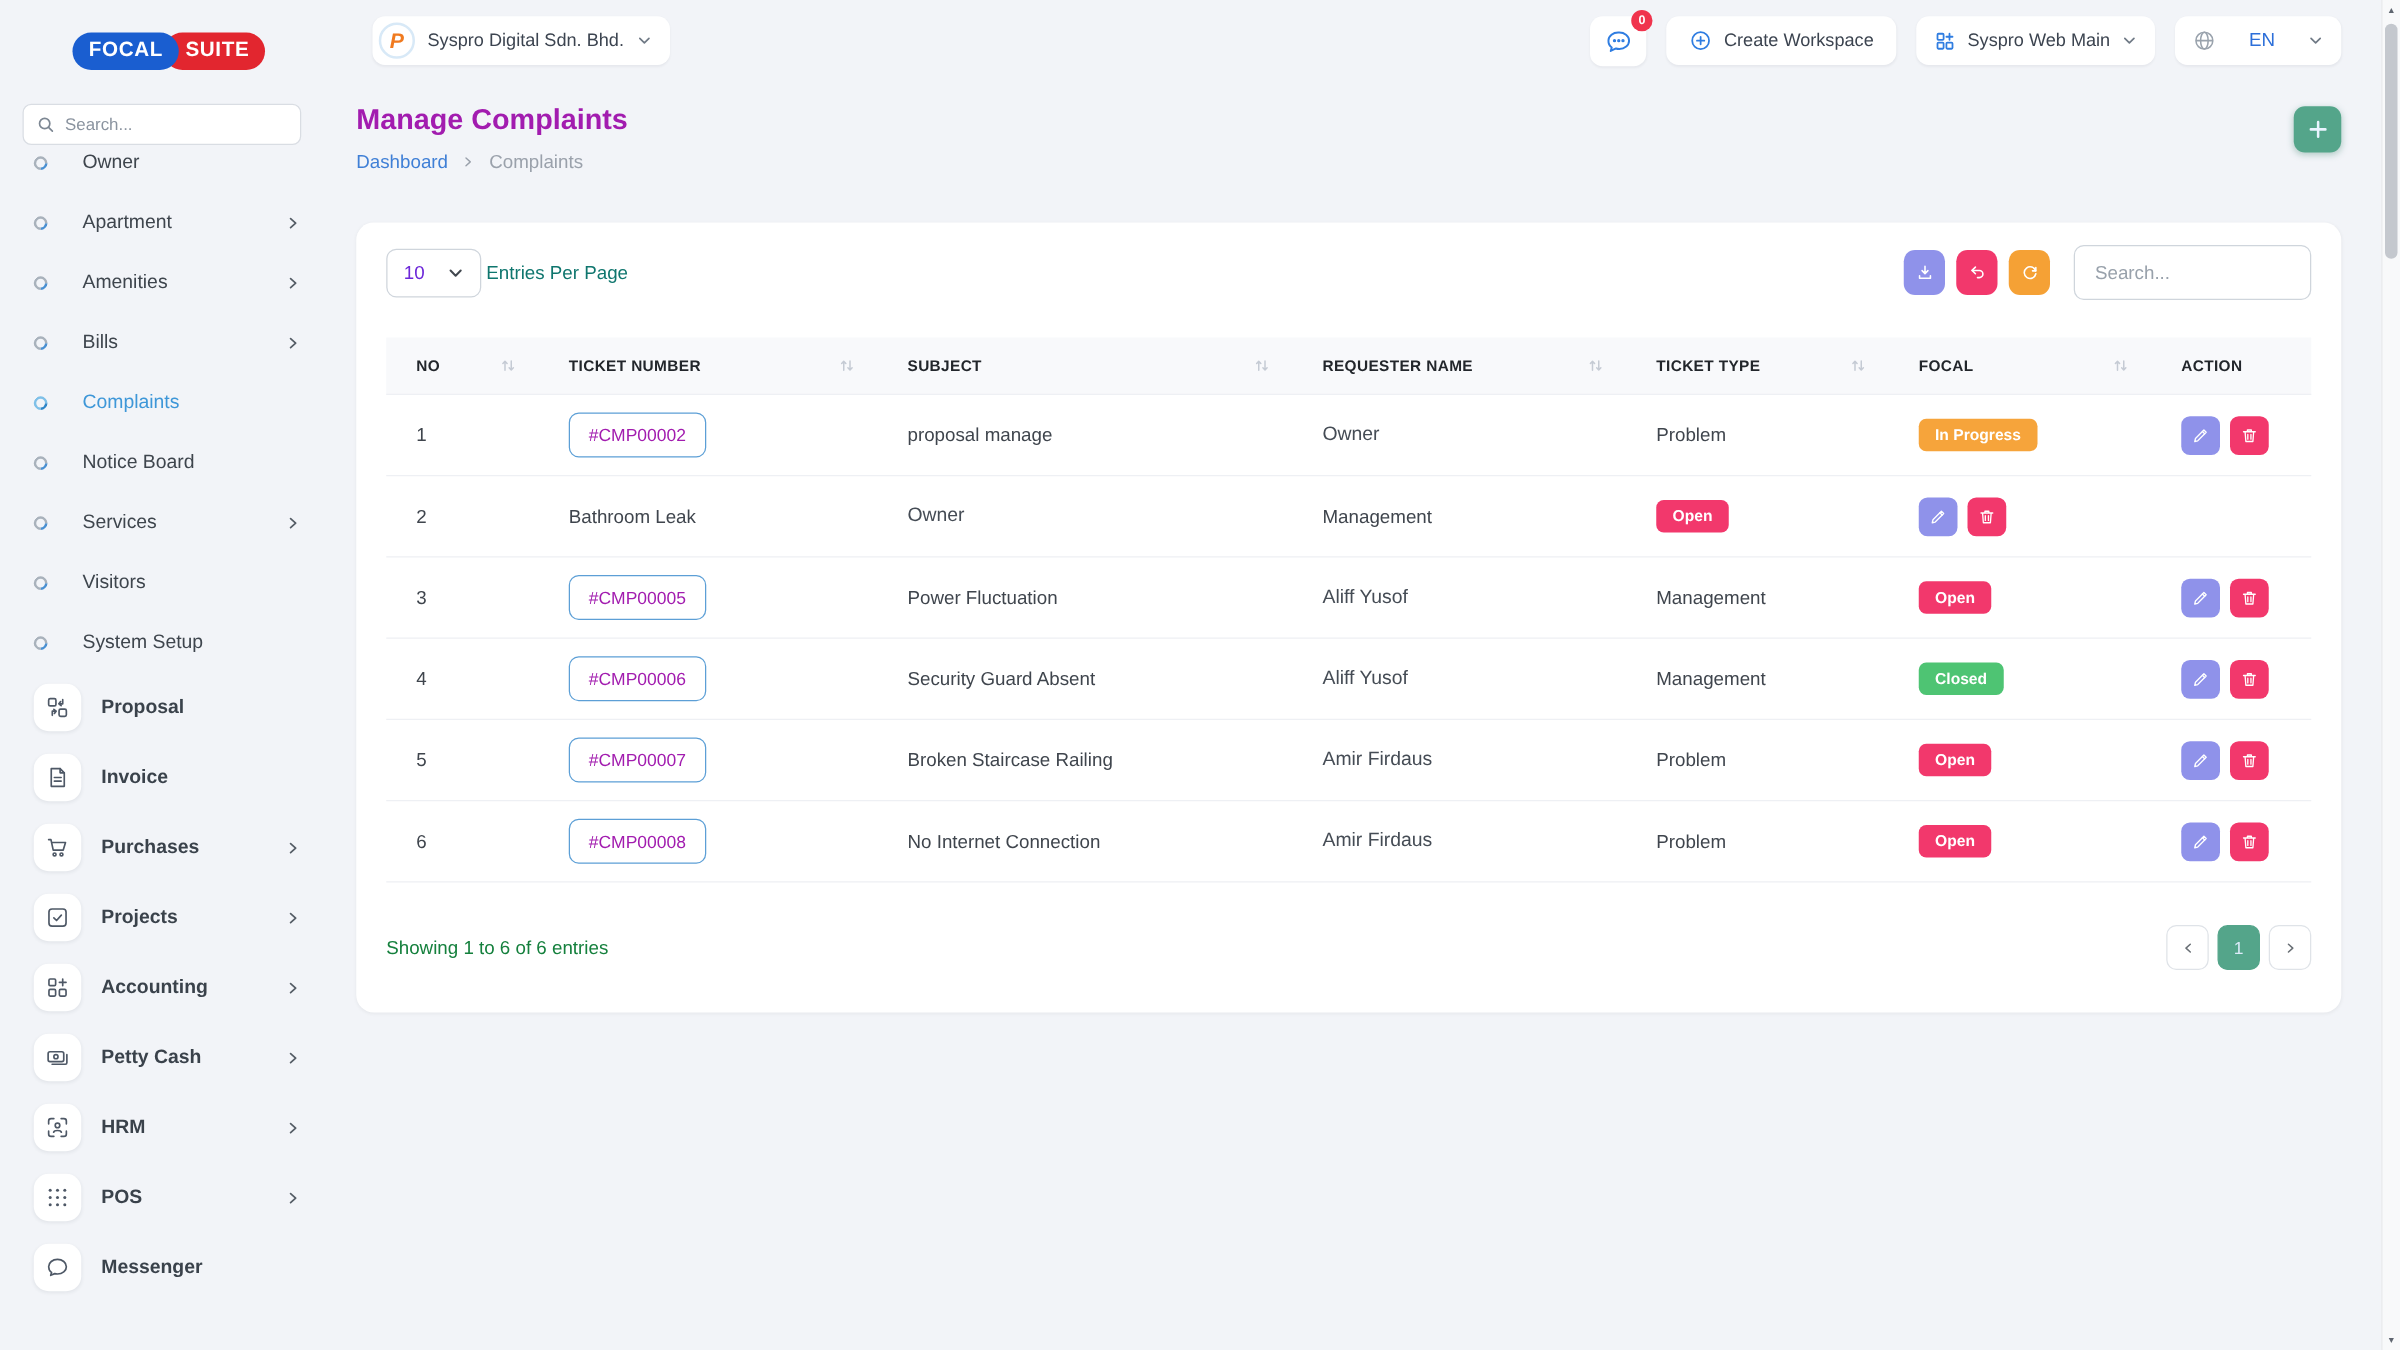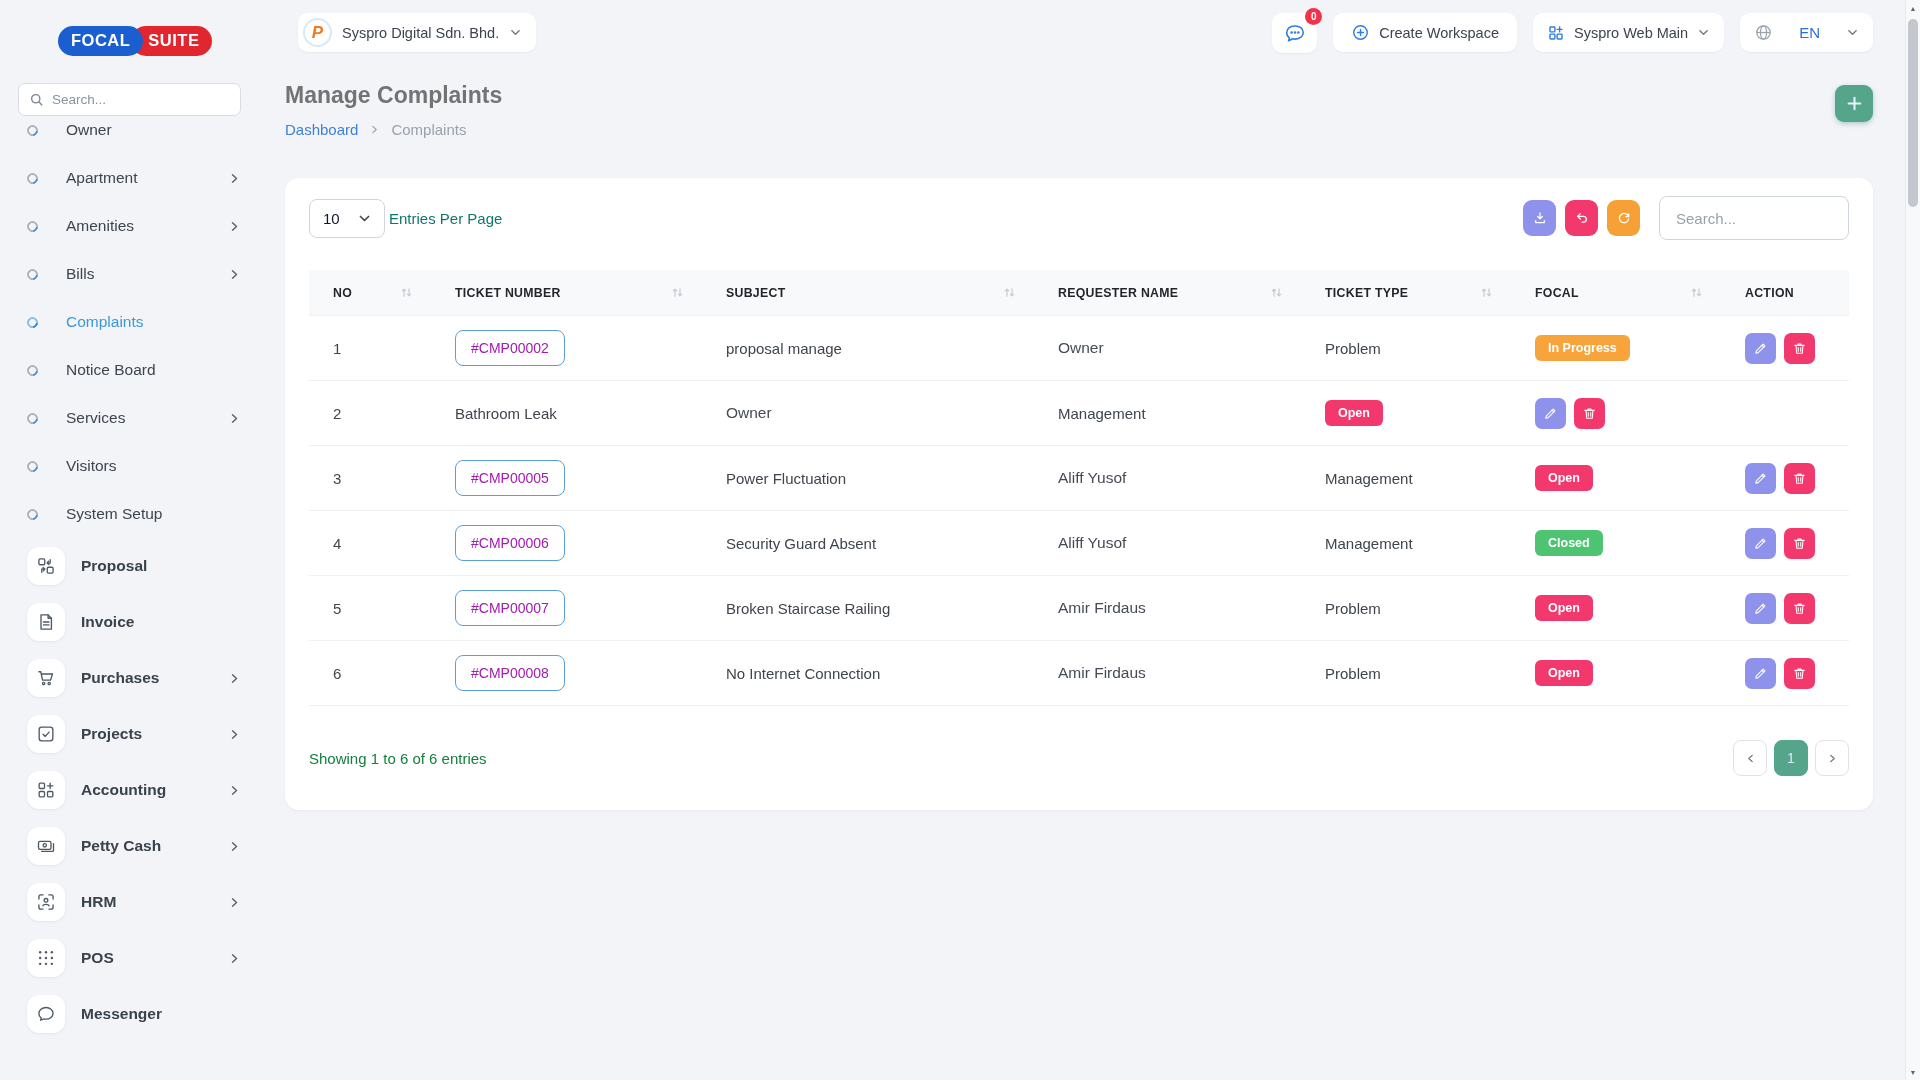--- a/index.html
+++ b/index.html
@@ -40,30 +40,30 @@
   .chat-btn { position:relative; width:45px; height:40px; }
   .chat-btn { justify-content:center; }
   .chat-badge { position:absolute; top:-5px; right:-5px; width:17px; height:17px; border-radius:50%; background:#f0334d; color:#fff; font-size:10px; font-weight:bold; display:flex; align-items:center; justify-content:center; }
   .cw-pill { padding:0 18px; gap:9px; }
   .app-pill { padding:0 14px; gap:9px;align-items:center; }
   .lang-pill { padding:0 14px; gap:26px; }
   .lang-code { color:#2d6fd9; font-size:15px; }
   .cd { width:13px; height:13px; color:#707a86; }
   
   .page-head { margin-top:29px; display:flex; align-items:flex-start; justify-content:space-between; }
-  .page-title { font-size:23px; font-weight:bold; color:#737373; }
+  .page-title { font-size:23px; font-weight:bold; color:#a21caf; }
   .breadcrumb { margin-top:12px; font-size:15px; display:flex; align-items:center; }
   .bc-link { color:var(--link-blue); cursor:pointer; }
   .bc-sep { color:#9aa1ab; margin:0 11px; width:11px; height:11px; }
   .bc-cur { color:#9aa1ab; }
   .add-btn { width:38px; height:37px; border:none; border-radius:9px; background:var(--accent-green); display:flex; align-items:center; justify-content:center; cursor:pointer; box-shadow:0 2px 5px rgba(60,130,110,.35); margin-top:3px; }
   
   .card { margin-top:40px; background:#fff; border-radius:14px; box-shadow:0 1px 3px rgba(0,0,0,.05); padding:18px 24px 34px; }
   .controls { display:flex; align-items:center; }
-  .entries-select { width:76px; height:39px; border:1px solid #cfd5dc; border-radius:8px; background:#fff; display:flex; align-items:center; justify-content:space-between; padding:0 13px; font-size:15px; color:#0f172a; cursor:pointer; }
+  .entries-select { width:76px; height:39px; border:1px solid #cfd5dc; border-radius:8px; background:#fff; display:flex; align-items:center; justify-content:space-between; padding:0 13px; font-size:15px; color:#6d28d9; cursor:pointer; }
   .entries-label { margin-left:4px; font-size:15px; color:#0f766e; }
   .ctl-buttons { margin-left:auto; display:flex; gap:9px; align-items:center; }
   .sq-btn { width:33px; height:36px; border:none; border-radius:9px; display:flex; align-items:center; justify-content:center; cursor:pointer; }
   .sq-btn.purple { background:var(--accent-purple); }
   .sq-btn.pink { background:var(--accent-pink); }
   .sq-btn.orange { background:var(--accent-orange); }
   .tbl-search { margin-left:19px; width:190px; height:44px; border:1px solid #cfd5dc; border-radius:8px; padding:0 16px; font-size:15px; color:#4a525b; outline:none; font-family:inherit; }
   .tbl-search::placeholder { color:#98a1ab; }
   
   .grid-row { display:grid; grid-template-columns:122px 271px 332px 267px 210px 210px 1fr; align-items:center; }

